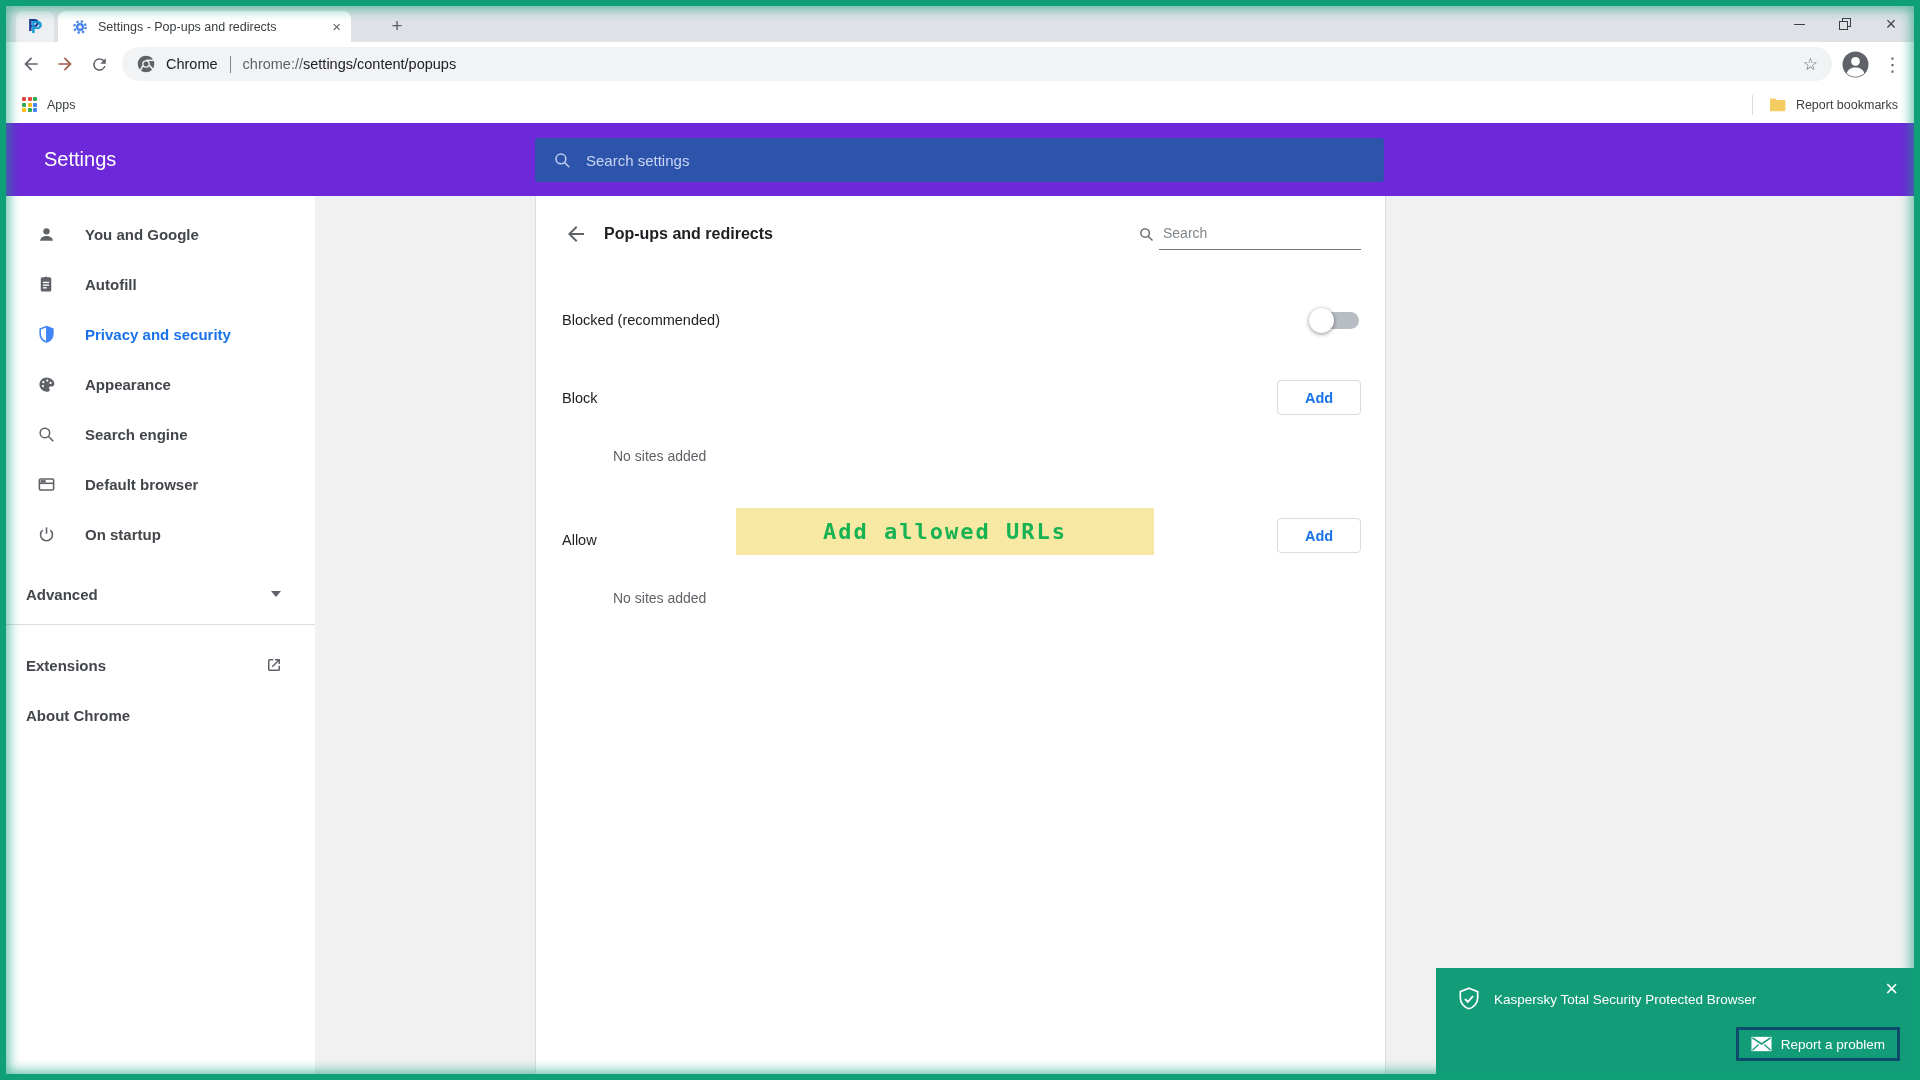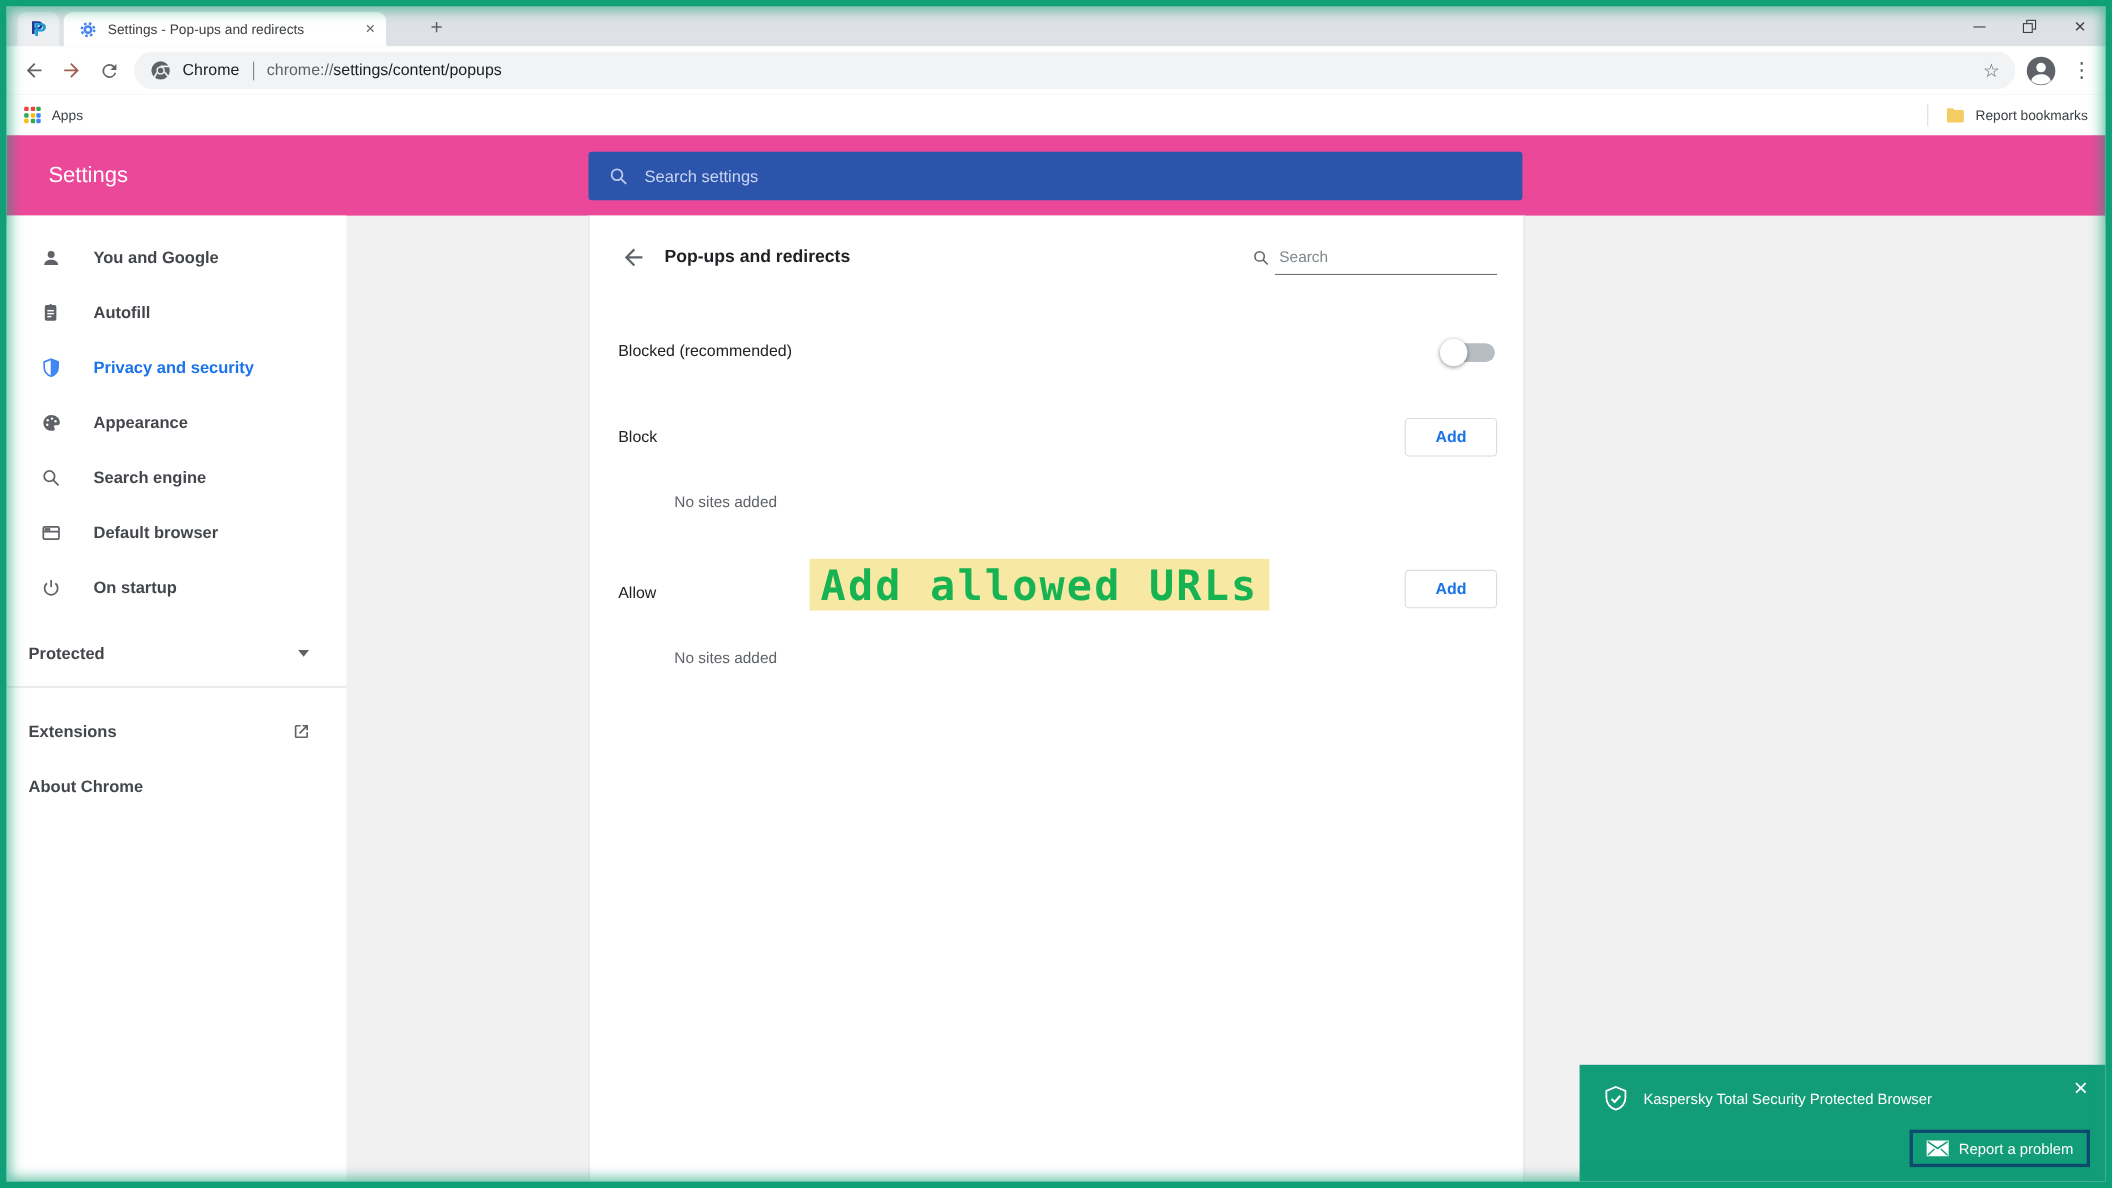--- a/index.html
+++ b/index.html
@@ -39,21 +39,21 @@
 
   
   .bookbar { position:absolute; left:6px; top:86px; right:6px; height:37px; background:#FFFFFF; display:flex; align-items:center; padding:0 16px; }
   .apps-grid { width:15px; height:15px; display:grid; grid-template-columns:repeat(3,4px); grid-template-rows:repeat(3,4px); gap:1.5px; }
   .apps-grid i { border-radius:1px; }
   .bookbar-label { font-size:12.5px; color:#3C4043; margin-left:10px; }
   .bookbar-spacer { flex:1; }
   .book-divider { width:0; height:20px; border-left:1px solid #DADCE0; margin-right:16px; }
 
   
-  .blue-header { position:absolute; left:6px; top:123px; right:6px; height:80px; background:#ec4899; }
+  .blue-header { position:absolute; left:6px; top:123px; right:6px; height:80px; background:#6d28d9; }
   .blue-title { position:absolute; left:38px; top:0; height:73px; display:flex; align-items:center; color:#FFFFFF; font-size:20px; }
   .blue-search { position:absolute; left:529px; top:15px; width:849px; height:44px; background:#2D54AB; border-radius:3px; display:flex; align-items:center; padding-left:18px; }
   .blue-search-text { font-size:15px; color:#C9D5F4; margin-left:14px; }
 
   
   .page { position:absolute; left:6px; top:196px; right:6px; bottom:6px; background:#F1F1F1; }
 
   
   .sidebar { position:absolute; left:0; top:0; width:309px; height:100%; background:#FFFFFF; }
   .side-item { position:absolute; left:0; width:100%; height:40px; display:flex; align-items:center; }
@@ -81,21 +81,21 @@
   .section-label-block { position:absolute; left:26px; top:184px; height:36px; display:flex; align-items:center; }
   .section-label-allow { position:absolute; left:26px; top:326px; height:36px; display:flex; align-items:center; }
   .add-btn { position:absolute; right:24px; width:84px; height:35px; background:#FFFFFF; border:1px solid #DADCE0; border-radius:4px; color:#1A73E8; font-size:14.5px; font-weight:bold; display:flex; align-items:center; justify-content:center; }
   .add-btn-block { top:184px; }
   .add-btn-allow { top:322px; }
   .empty-text { position:absolute; left:77px; font-size:14px; color:#5F6368; }
   .empty-block { top:252px; }
   .empty-allow { top:394px; }
 
   .annotation { position:absolute; left:200px; top:312px; width:418px; height:47px; background:#F7E8A3; display:flex; align-items:center; justify-content:center; z-index:5; }
-  .annotation span { font-family:"DejaVu Sans Mono", monospace; font-weight:bold; font-size:38px; letter-spacing:2px; color:#17B251; white-space:nowrap; }
+  .annotation span { font-family:"DejaVu Sans Mono", monospace; font-weight:bold; font-size:22px; letter-spacing:2px; color:#17B251; white-space:nowrap; }
 
   
   .notif { position:absolute; right:6px; bottom:6px; width:478px; height:106px; background:#139C78; z-index:40; }
   .notif-shield { position:absolute; left:20px; top:18px; }
   .notif-title { position:absolute; left:58px; top:24px; font-size:13.5px; color:#FFFFFF; }
   .notif-close { position:absolute; right:16px; top:10px; font-size:22px; color:#FFFFFF; line-height:22px; }
   .report-btn { position:absolute; right:14px; bottom:13px; height:34px; border:3px solid #0c4a6e; display:flex; align-items:center; padding:0 12px; }
   .report-label { font-size:13.5px; color:#FFFFFF; margin-left:9px; }
 
   svg { display:block; }
@@ -278,21 +278,21 @@
       <span class="side-icon">
         <svg width="19" height="19" viewBox="0 0 24 24">
             <path d="M7.2 6.6a7.5 7.5 0 1 0 9.6 0" fill="none" stroke="#5F6368" stroke-width="2"></path>
             <line x1="12" y1="3" x2="12" y2="11" stroke="#5F6368" stroke-width="2"></line>
           </svg>
       </span>
       <span class="side-label">On startup</span>
     </div>
 
     <div class="side-row2" style="top:378px">
-      <span class="side-label2">Protected</span>
+      <span class="side-label2">Advanced</span>
       <span class="caret-down"></span>
     </div>
 
     <div class="side-divider"></div>
 
     <div class="side-row2" style="top:449px">
       <span class="side-label2">Extensions</span>
       <svg width="18" height="18" viewBox="0 0 24 24" style="margin-right:12px">
         <path fill="#5F6368" d="M18 18H6V6h5V4H6a2 2 0 0 0-2 2v12a2 2 0 0 0 2 2h12a2 2 0 0 0 2-2v-5h-2z"></path>
         <path fill="#5F6368" d="M13.5 4v2h3.1l-7.6 7.6 1.4 1.4L18 7.4v3.1h2V4z"></path>

